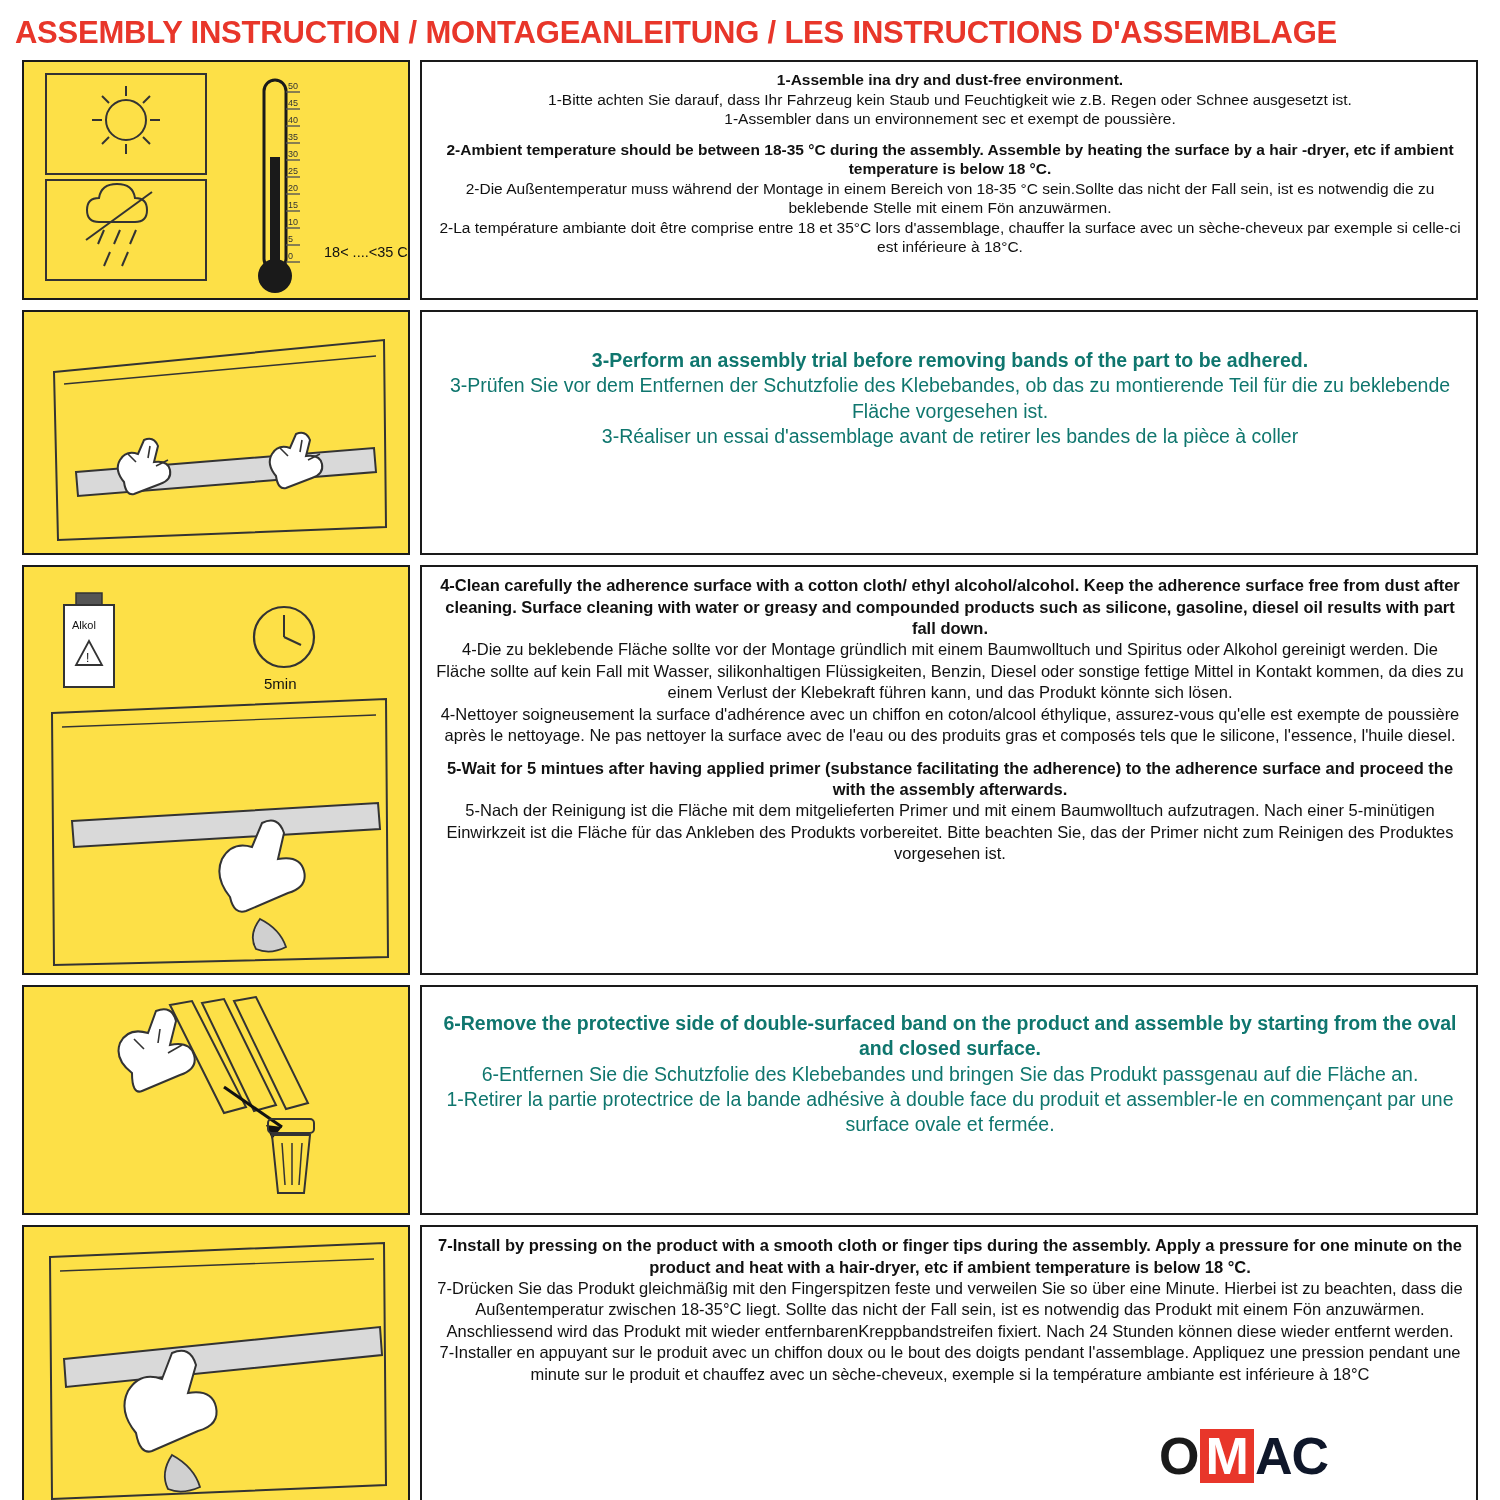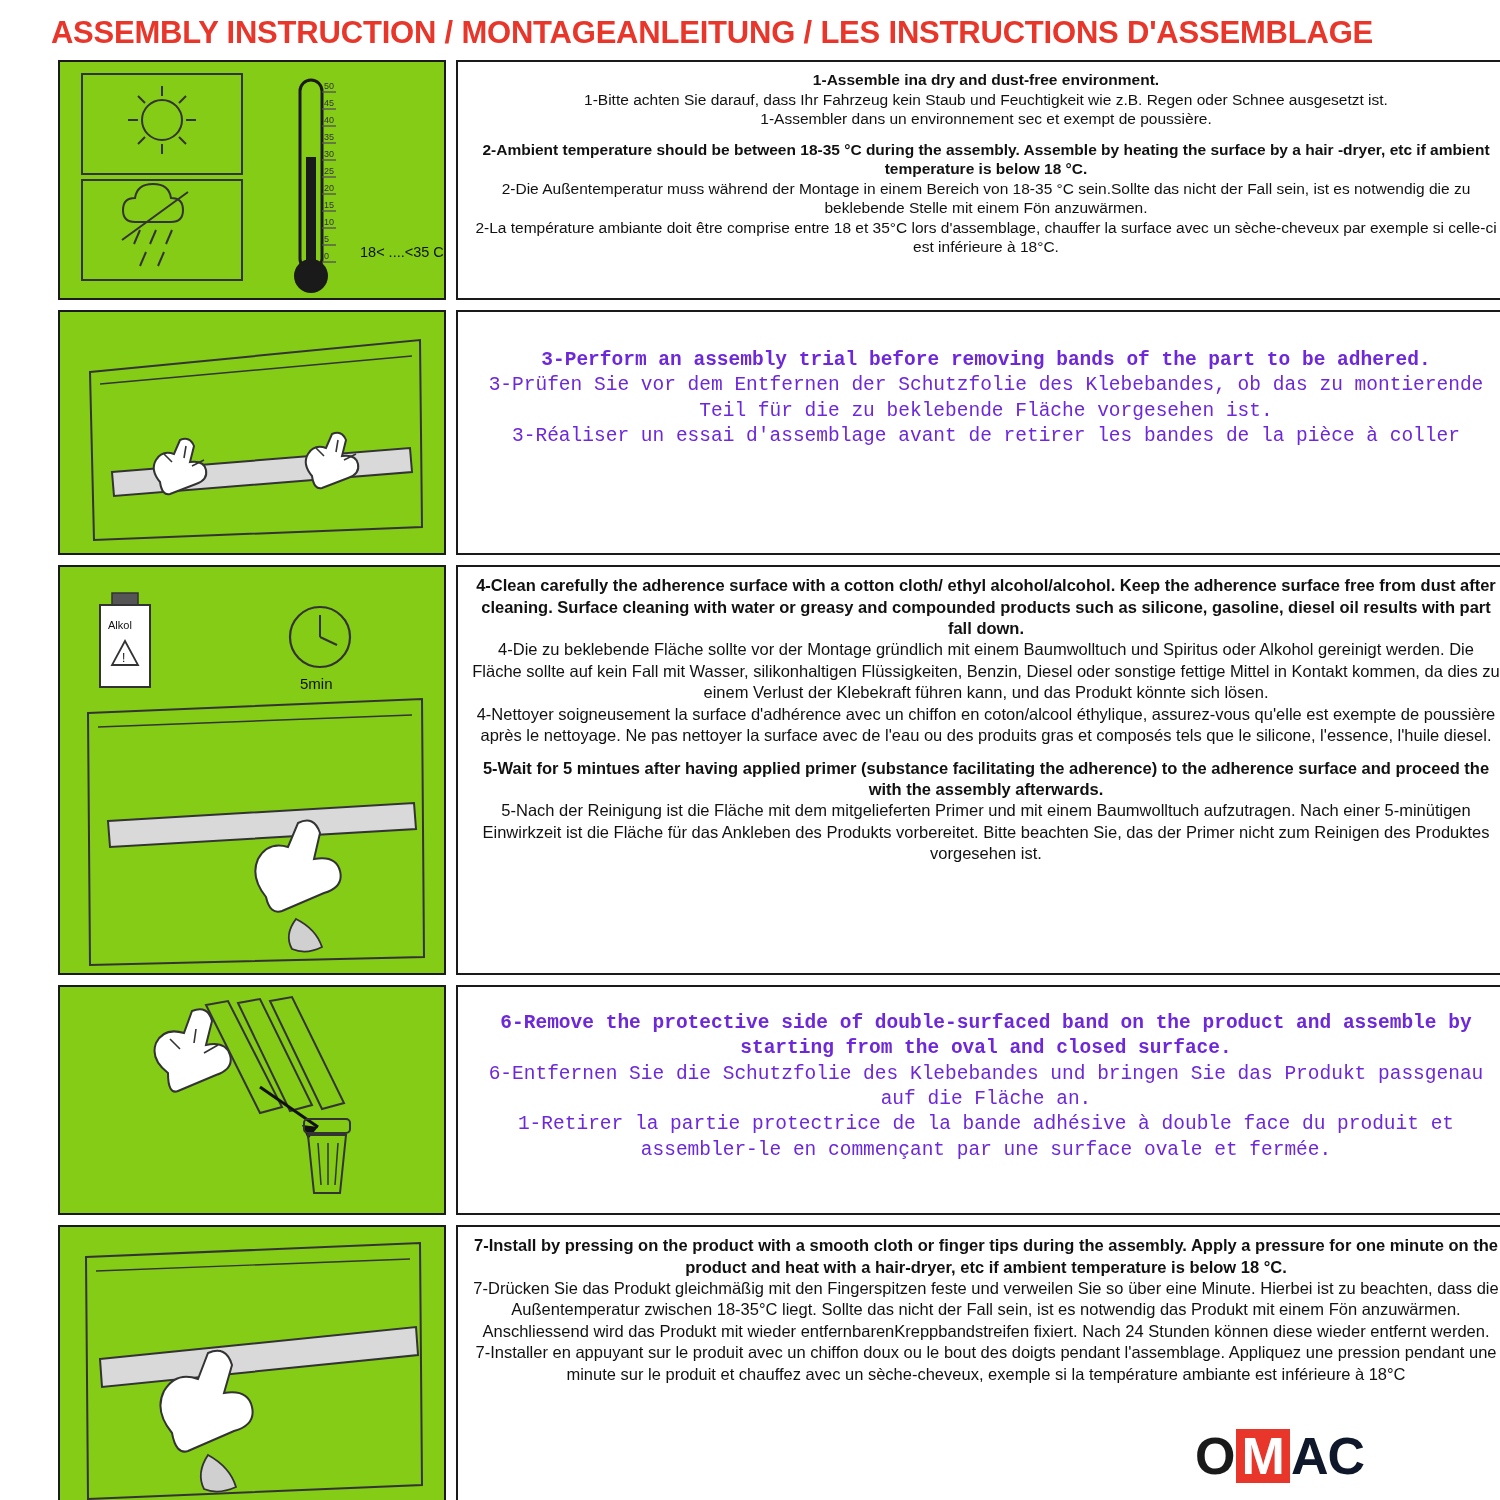--- a/index.html
+++ b/index.html
@@ -7,21 +7,20 @@
     margin: 0; padding: 0;
     width: 1500px; height: 1500px;
     background: #ffffff;
     font-family: "Liberation Sans", sans-serif;
   }
   #page {
     position: relative;
     width: 1352px; height: 1500px;
     background: #ffffff;
     padding: 0;
-    margin-left: 36px;
   }
   .title {
     color: #e8362a;
     font-size: 31px;
     font-weight: bold;
     letter-spacing: -0.2px;
     text-align: center;
     padding: 16px 10px 10px 10px;
     line-height: 1.1;
     white-space: nowrap;
@@ -34,36 +33,36 @@
   .row {
     display: flex;
     align-items: stretch;
     margin-bottom: 10px;
   }
   .cell-img {
     border: 2px solid #1a1a1a;
     width: 388px;
     flex: 0 0 388px;
     position: relative;
-    background: #84cc16;
+    background: #fde047;
     overflow: hidden;
   }
   .cell-txt {
     border: 2px solid #1a1a1a;
     flex: 1 1 auto;
     margin-left: 10px;
     padding: 8px 12px 8px 14px;
     background: #fff;
     overflow: hidden;
     text-align: center;
   }
   .cell-txt p { margin: 0; }
   .b { font-weight: bold; }
   .t14 { font-size: 15.5px; line-height: 1.26; color: #111; }
-  .t17 { font-size: 19.5px; line-height: 1.30; color: #6d28d9; font-family: Liberation Mono, monospace; }
+  .t17 { font-size: 19.5px; line-height: 1.30; color: #0f766e; }
   .t15 { font-size: 16.5px; line-height: 1.30; color: #111; }
   .gap { height: 11px; }
 
   
   .r1 { height: 240px; }
   .r2 { height: 245px; }
   .r3 { height: 410px; }
   .r4 { height: 230px; }
   .r5 { height: 290px; }
 

